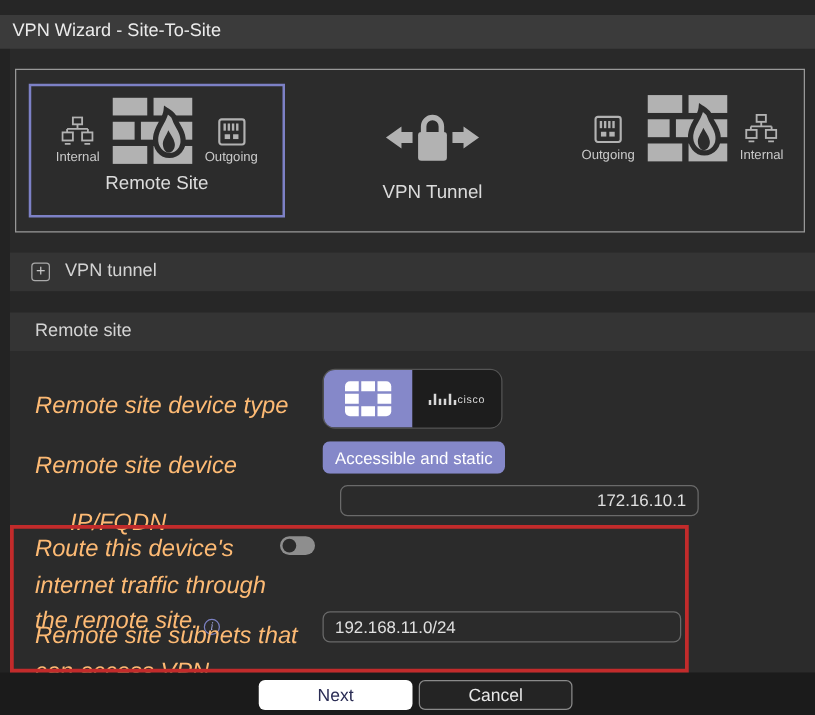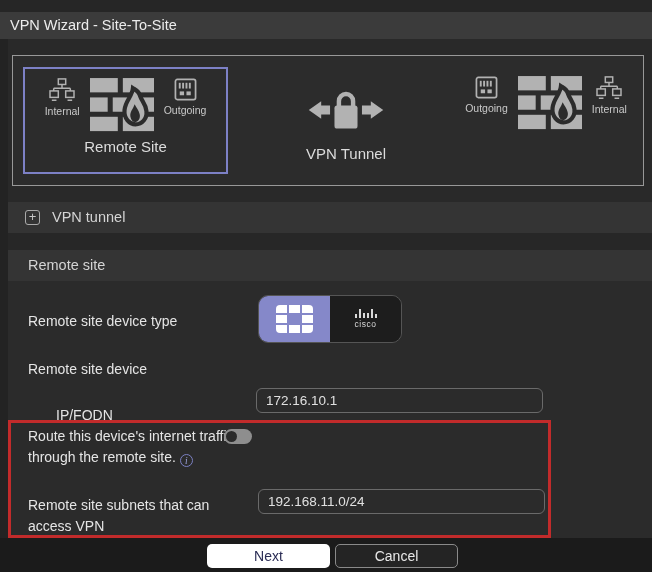--- a/index.html
+++ b/index.html
@@ -17,70 +17,70 @@
   .zone-mid { left:8px; top:233px; width:644px; height:17px; background:#272727; }
   .section-bar { left:8px; width:644px; height:31px; background:#343434; cursor:pointer; }
   .section-bar.h1 { top:202px; }
   .section-bar.h2 { top:250px; }
   .zone-form { left:8px; top:281px; width:644px; height:259px; background:#2b2b2b; }
   .footer { left:0; top:538px; width:652px; height:34px; background:#1b1b1b; }
 
   
   .diagram-panel { left:12px; top:55px; width:632px; height:131px; border:1px solid #989898; background:#2c2c2c; }
   .remote-box { position:absolute; left:10px; top:11px; width:205px; height:107px; border:2px solid #7d81c6; display:flex; flex-direction:column; align-items:center; padding-top:9px; cursor:pointer; }
-  .icons-row { display:flex; align-items:flex-start; gap:10px; }
+  .icons-row { display:flex; align-items:flex-end; gap:10px; }
   .mini-stack { display:flex; flex-direction:column; align-items:center; gap:3px; }
   .mini-label { font-size:10.5px; color:#c9c9c9; white-space:nowrap; }
   .node-label { margin-top:6px; font-size:15px; color:#dcdcdc; white-space:nowrap; }
   .vpn-group { position:absolute; left:250px; top:11px; width:166px; height:107px; display:flex; flex-direction:column; align-items:center; }
   .vpn-group svg { margin-top:22px; }
   .vpn-group .node-label { margin-top:14px; }
   .local-group { position:absolute; left:426px; top:11px; width:214px; height:107px; display:flex; flex-direction:column; align-items:center; padding-top:9px; }
 
   
   .plus-box { position:absolute; left:17px; top:8px; width:15px; height:15px; border:1.5px solid #aaaaaa; border-radius:3px; color:#c8c8c8; font-size:13px; line-height:11px; text-align:center; }
   .section-text { position:absolute; left:44px; top:0; line-height:31px; font-size:14.5px; color:#d4d4d4; white-space:nowrap; }
   .section-bar.h2 .section-text { left:20px; }
 
   
-  .row-label { color:#e5e5e5; font-size:14px; line-height:1.5; }
+  .row-label { color:#fdba74; font-size:19px; line-height:1.5;font-style:italic; }
   .lbl-device-type { left:28px; top:311px; }
   .lbl-device { left:28px; top:359px; }
   .lbl-ip { left:36px; top:405px;margin-left:20px; }
   .lbl-route { left:28px; top:426px; width:208px; }
   .lbl-subnets { left:28px; top:495px; width:222px; }
 
   .dt-group { left:258px; top:295px; height:48px; display:flex; border-radius:10px; overflow:hidden; border:1px solid #555; }
   .dt-seg { width:71px; height:100%; display:flex; align-items:center; justify-content:center; cursor:pointer; }
   .dt-seg.sel { background:#8588c9; }
   .dt-seg.unsel { background:#1d1d1d; }
 
   .ftnt-logo { display:grid; grid-template-columns:11px 11px 11px; grid-template-rows:8px 8px 8px; gap:2px; }
   .ftnt-logo .c { background:#ffffff; }
   .ftnt-logo .c.empty { background:transparent; }
   .ftnt-logo .c:nth-child(1){ border-top-left-radius:4px; }
   .ftnt-logo .c:nth-child(3){ border-top-right-radius:4px; }
   .ftnt-logo .c:nth-child(7){ border-bottom-left-radius:4px; }
   .ftnt-logo .c:nth-child(9){ border-bottom-right-radius:4px; }
 
-  .cisco-logo { display:flex; flex-direction:column; align-items:center; gap:1px; }
+  .cisco-logo { display:flex; flex-direction:row; align-items:center; gap:1px; }
   .cisco-bars { display:flex; align-items:flex-end; gap:2px; height:9px; }
   .cisco-bars span { width:2px; background:#d8d8d8; display:block; }
   .cisco-bars span:nth-child(1){height:4px;} .cisco-bars span:nth-child(2){height:9px;}
   .cisco-bars span:nth-child(3){height:5px;} .cisco-bars span:nth-child(4){height:5px;}
   .cisco-bars span:nth-child(5){height:9px;} .cisco-bars span:nth-child(6){height:4px;}
   .cisco-text { font-size:8.5px; color:#d8d8d8; letter-spacing:0.5px; }
 
   .segmented { left:258px; top:353px; height:26px; display:flex; border-radius:6px; overflow:hidden; }
   .seg { height:100%; display:flex; align-items:center; padding:0 10px; font-size:13.5px; white-space:nowrap; cursor:pointer; }
   .seg.sel { background:#8588c9; color:#ffffff; }
   .seg.unsel { background:#1e1e1e; color:#e6e6e6; box-shadow:inset 0 0 0 1px #777; border-radius:0 6px 6px 0; }
 
   .text-input { background:transparent; border:1px solid #6a6a6a; border-radius:6px; height:25px; width:287px; color:#e0e0e0; font-size:13.5px; font-family:"Liberation Sans",sans-serif; padding:0 9px; outline:none; }
-  .inp-ip { left:256px; top:388px; }
+  .inp-ip { left:272px; top:388px;text-align:right; }
   .inp-subnets { left:258px; top:489px; }
 
   .toggle { left:224px; top:429px; width:28px; height:15px; border-radius:8px; background:#8e8e8e; cursor:pointer; }
   .toggle .knob { position:absolute; left:2px; top:2px; width:11px; height:11px; border-radius:50%; background:#2b2b2b; }
 
   .info-icon { display:inline-block; width:13px; height:13px; border:1px solid #7b80c2; border-radius:50%; color:#9fa3dd; font-size:9.5px; line-height:11px; text-align:center; vertical-align:-2px; margin-left:4px; }
   .info-icon::before { content:"i"; font-style:italic; font-family:"Liberation Serif",serif; }
 
   .annotation-rect { left:8px; top:420px; width:543px; height:118px; border:3px solid #c22b2b; z-index:6; pointer-events:none; }
 
@@ -234,20 +234,21 @@
           <span></span>
       </div>
       <span class="cisco-text">cisco</span>
     </div>
   </div>
 </div>
 
 <div class="abs row-label lbl-device">Remote site device</div>
 
 <div class="abs segmented">
+  <div class="seg sel">Accessible and static</div>
 </div>
 
 <div class="abs row-label lbl-ip">IP/FQDN</div>
 <input class="abs text-input inp-ip" value="172.16.10.1" style="">
 
 <div class="abs row-label lbl-route">
   <span>Route this device's internet traffic through the remote site.</span><span class="info-icon"></span>
 </div>
 
 <div class="abs toggle">

